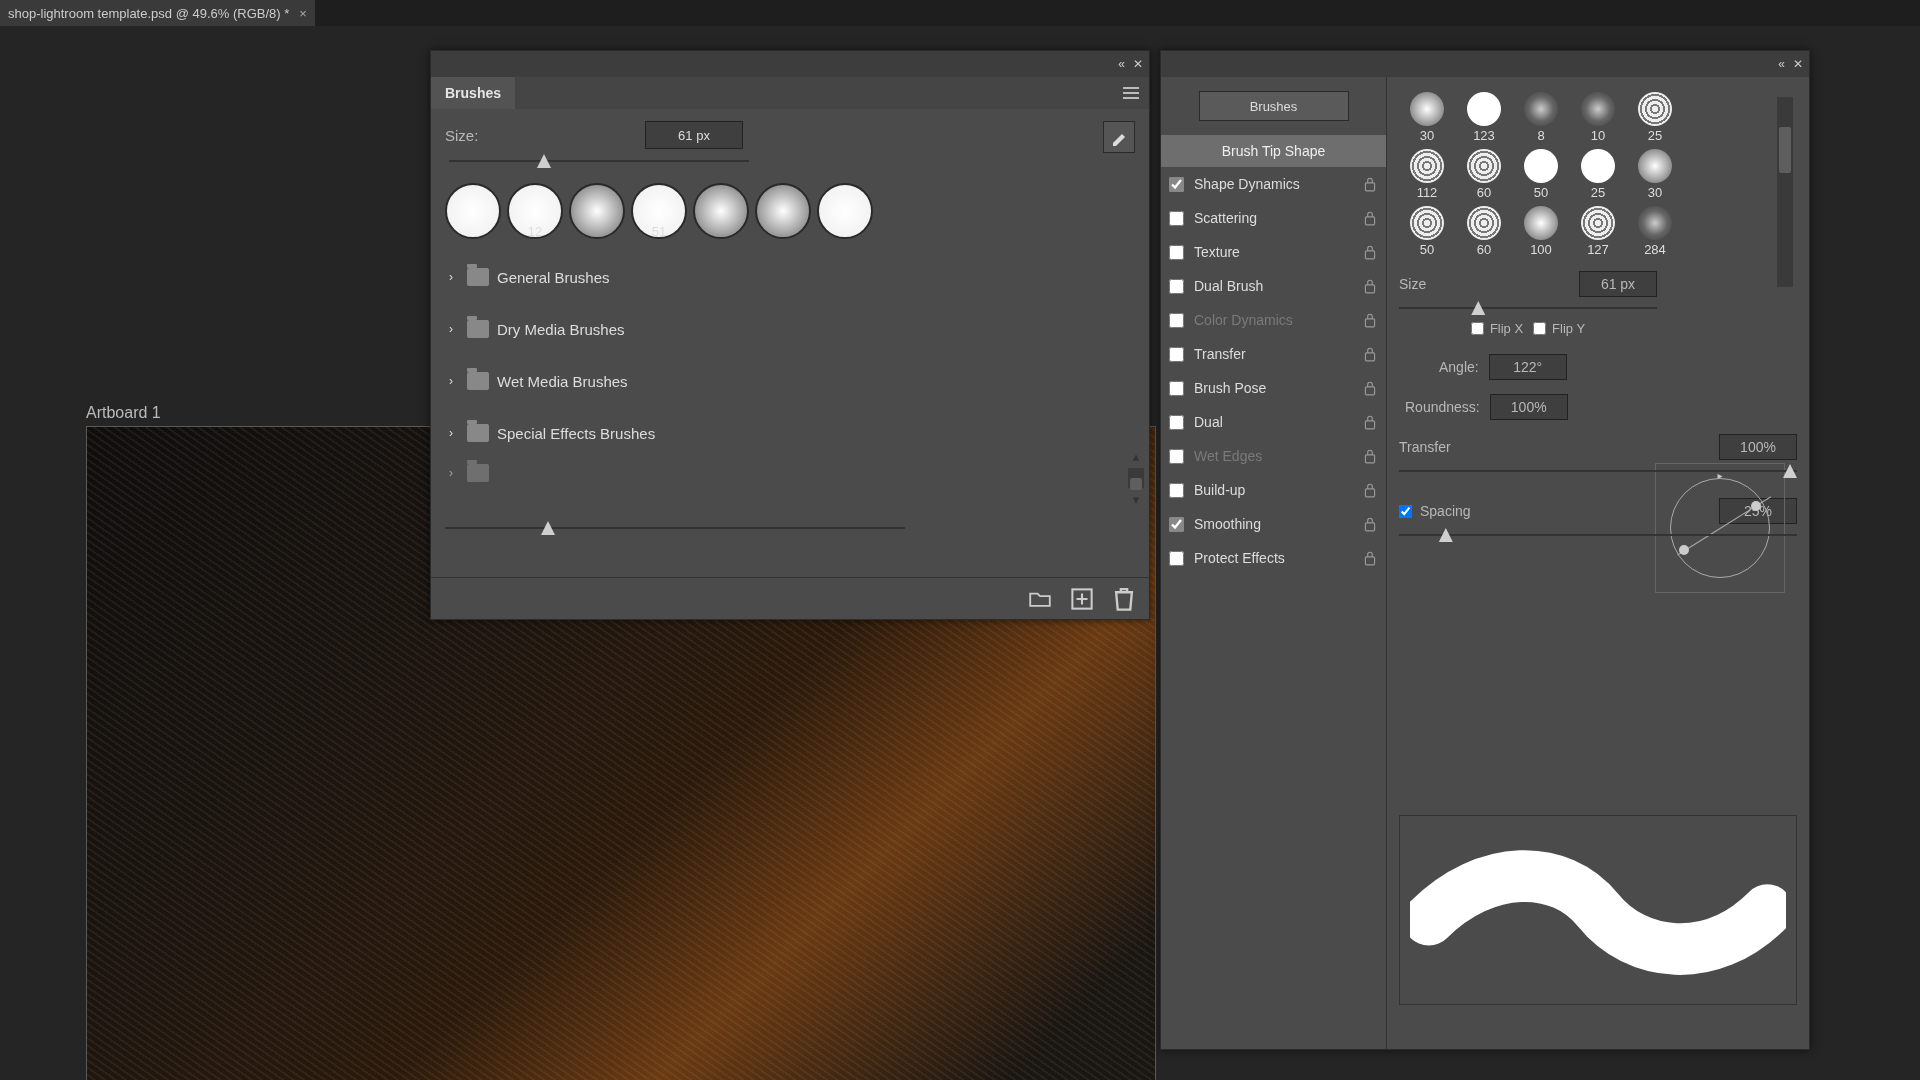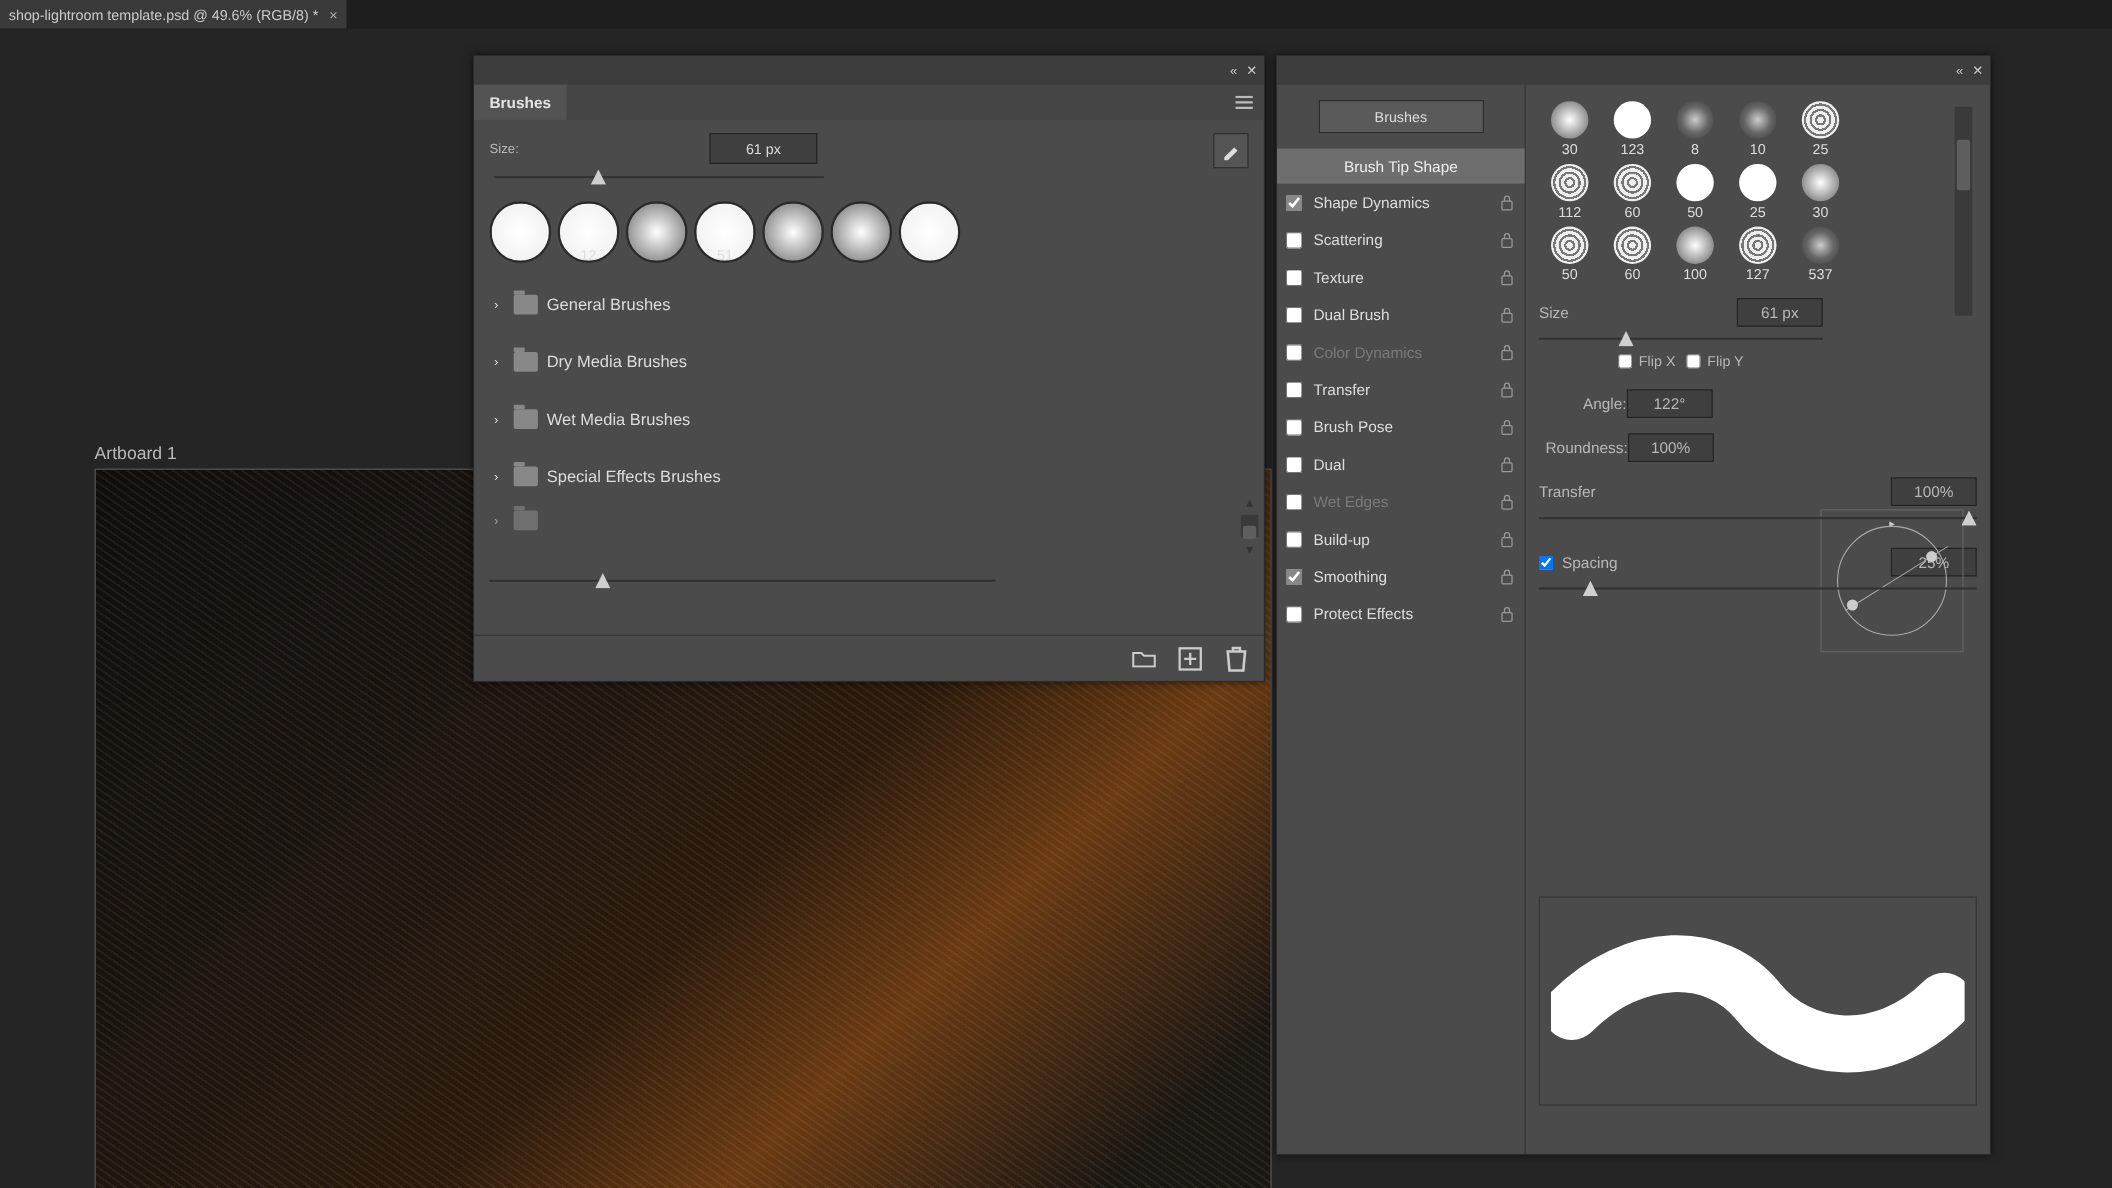--- a/index.html
+++ b/index.html
@@ -22,21 +22,21 @@
 .panel-header { height: 26px; background: #3d3d3d; display: flex; align-items: center; justify-content: flex-end; gap: 8px; padding: 0 6px; }
 .panel-header .ico { color: #ccc; cursor: pointer; font-size: 12px; }
 .panel-tabs { height: 32px; display: flex; align-items: center; background: #454545; }
 .panel-tab { padding: 0 14px; height: 100%; display: flex; align-items: center; background: #535353; color: #e5e5e5; font-size: 14px; font-weight: bold; }
 .panel-menu { margin-left: auto; padding: 0 10px; color: #bbb; cursor: pointer; }
 
 
 #brushes-panel { top: 50px; left: 430px; width: 720px; height: 570px; }
 .brushes-body { padding: 12px 14px; flex: 1; display: flex; flex-direction: column; position: relative; }
 .size-row { display: flex; align-items: center; gap: 20px; margin-bottom: 4px; }
-.size-row label { width: 180px; font-size: 12px; }
+.size-row label { width: 180px; font-size: 15px; }
 .size-input-wrap { width: 98px; height: 28px; border: 1px solid #222; background: #3f3f3f; display: flex; align-items: center; justify-content: center; color: #ddd; }
 .size-slider { width: 300px; height: 16px; position: relative; margin-left: 4px; margin-bottom: 14px; }
 .size-slider .track { position: absolute; top: 7px; left: 0; right: 0; height: 2px; background: #333; }
 .size-slider .thumb { position: absolute; top: 1px; left: 88px; width: 14px; height: 14px; background: #cfcfcf; clip-path: polygon(50% 0,100% 100%,0 100%); }
 .new-brush-btn { position: absolute; right: 14px; top: 12px; width: 32px; height: 32px; background: #555; border: 1px solid #2a2a2a; display:flex; align-items:center; justify-content:center; }
 .new-brush-btn svg { width: 18px; height: 18px; }
 
 .search-row { display: flex; align-items: center; gap: 6px; margin-bottom: 10px; }
 .search-row .glass { width: 18px; height: 18px; }
 .search-field { flex: 0 0 350px; height: 28px; border: 1px solid #222; background: #3f3f3f; padding: 0 8px; color: #aaa; font-style: italic; display: flex; align-items: center; }
@@ -78,21 +78,21 @@
 .tip-grid { display:grid; grid-template-columns: repeat(5, 56px); grid-auto-rows: 56px; gap: 1px; position:relative; }
 .tip { display:flex; flex-direction:column; align-items:center; justify-content:flex-end; font-size:13px; color:#ddd; }
 .tip .dot { width:34px; height:34px; border-radius:50%; margin-bottom:2px; }
 .tip .dot.hard { background:#fff; }
 .tip .dot.soft { background: radial-gradient(circle,#fff,#777 85%); }
 .tip .dot.spray { background: radial-gradient(circle,#ccc 0%,#666 50%,transparent 80%); }
 .tip .dot.tex { background: repeating-radial-gradient(circle,#eee 0 3px,#777 3px 5px); }
 .tip-scroll { position:absolute; right:4px; top:10px; height:190px; width:16px; background:#3a3a3a; }
 .tip-scroll .s-thumb { position:absolute; top:30px; left:2px; right:2px; height:46px; background:#5e5e5e; border-radius:2px; }
 
-.param-row { display:flex; align-items:center; gap:0; margin-top:14px; font-size:14px; }
+.param-row { display:flex; align-items:center; gap:10px; margin-top:14px; font-size:14px; }
 .param-row .plabel { width:70px; }
 .param-row .pval { width:78px; height:26px; background:#3f3f3f; border:1px solid #222; display:flex; align-items:center; justify-content:center; }
 .mini-slider { height:14px; position:relative; margin:4px 0 6px; }
 .mini-slider .track { position:absolute; top:6px; left:0; right:0; height:2px; background:#333; }
 .mini-slider .thumb { position:absolute; top:0; width:14px; height:14px; background:#cfcfcf; clip-path: polygon(50% 0,100% 100%,0 100%); }
 
 .flip-row { display:flex; align-items:center; gap:10px; margin-top:6px;justify-content:center; }
 .flip-row label { display:flex; align-items:center; gap:6px; }
 
 .angle-widget { position:absolute; right:12px; top:206px; width:130px; height:130px; border:1px solid #666; display:flex; align-items:center; justify-content:center; }
@@ -395,21 +395,21 @@
             <div class="tip">
               <div class="dot soft"></div>
               <span>100</span>
             </div>
             <div class="tip">
               <div class="dot tex"></div>
               <span>127</span>
             </div>
             <div class="tip">
               <div class="dot spray"></div>
-              <span>537</span>
+              <span>284</span>
             </div>
           </div>
         <div class="tip-scroll">
             <div class="s-thumb"></div>
           </div>
       </div>
 
       <div class="settings-left-block" style="position:relative">
         <div class="param-row">
           <span class="plabel">Size</span>

